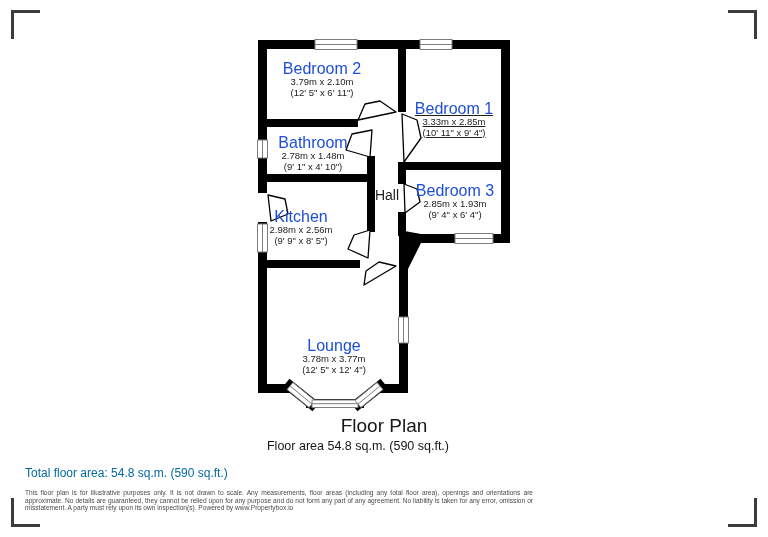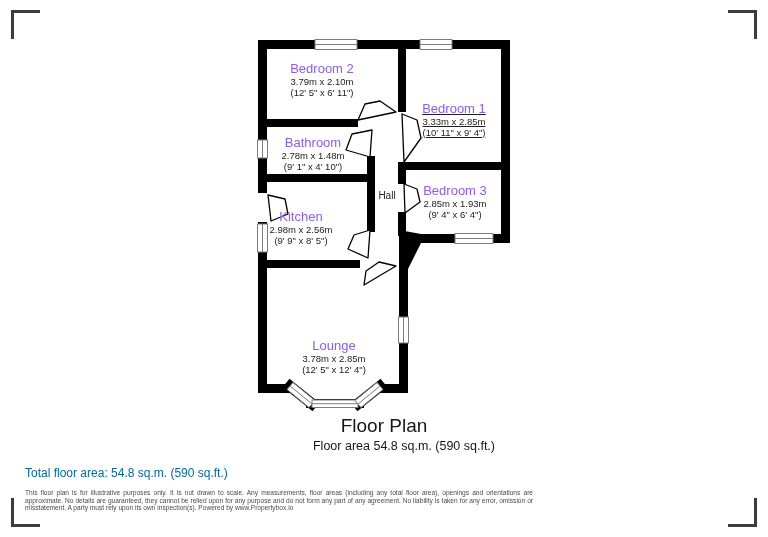--- a/index.html
+++ b/index.html
@@ -15,31 +15,31 @@
   .corner.tr{top:10px;right:11px;border-top-width:3px;border-right-width:3px;}
   .corner.bl{bottom:10px;left:11px;border-bottom-width:3px;border-left-width:3px;}
   .corner.br{bottom:10px;right:11px;border-bottom-width:3px;border-right-width:3px;}
 
   svg.plan{position:absolute;left:0;top:0;}
 
   .room-label{
     position:absolute;transform:translateX(-50%);
     text-align:center;white-space:nowrap;pointer-events:none;
   }
-  .room-label .rname{font-size:13px;line-height:14px;color:#8b5cf6;}
+  .room-label .rname{font-size:16px;line-height:14px;color:#1d4ed8;}
   .room-label .rdim{font-size:9.5px;line-height:11px;color:#222;}
-  .hall-label{font-size:10px;line-height:11px;}
+  .hall-label{font-size:14px;line-height:11px;}
 
   .plan-title{
     position:absolute;left:0;top:415px;width:768px;text-align:center;
     font-size:19px;color:#161616;
   }
   .plan-subtitle{
     position:absolute;left:0;top:439px;width:716px;text-align:center;
-    font-size:12.5px;color:#161616;margin-left:46px;
+    font-size:12.5px;color:#161616;
   }
   .total-area{
     position:absolute;left:25px;top:466px;
     font-size:12px;color:#0369a1;
   }
   .disclaimer{
     position:absolute;left:25px;top:489px;width:508px;
     font-size:6.6px;line-height:7.7px;color:#4a4a4a;
     text-align:justify;
   }
@@ -166,21 +166,21 @@
 </div>
 
 <div class="room-label" style="left:301px;top:210px;text-align:center;">
   <div class="rname">Kitchen</div>
   <div class="rdim">2.98m x 2.56m</div>
   <div class="rdim">(9' 9" x 8' 5")</div>
 </div>
 
 <div class="room-label" style="left:334px;top:320px;margin-top:19px;">
   <div class="rname">Lounge</div>
-  <div class="rdim">3.78m x 2.85m</div>
+  <div class="rdim">3.78m x 3.77m</div>
   <div class="rdim">(12' 5" x 12' 4")</div>
 </div>
 
 <div class="plan-title">Floor Plan</div>
 <div class="plan-subtitle">Floor area 54.8 sq.m. (590 sq.ft.)</div>
 
 <div class="total-area">Total floor area: 54.8 sq.m. (590 sq.ft.)</div>
 <div class="disclaimer">This floor plan is for illustrative purposes only. It is not drawn to scale. Any measurements, floor areas (including any total floor area), openings and orientations are approximate. No details are guaranteed, they cannot be relied upon for any purpose and do not form any part of any agreement. No liability is taken for any error, omission or misstatement. A party must rely upon its own inspection(s). Powered by www.Propertybox.io</div>
 
 </body></html>

